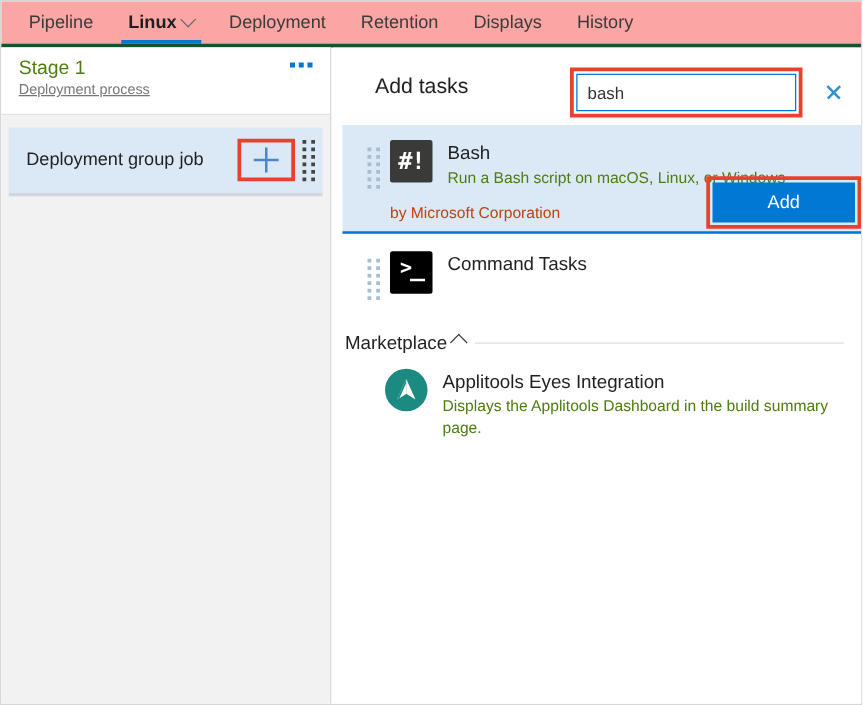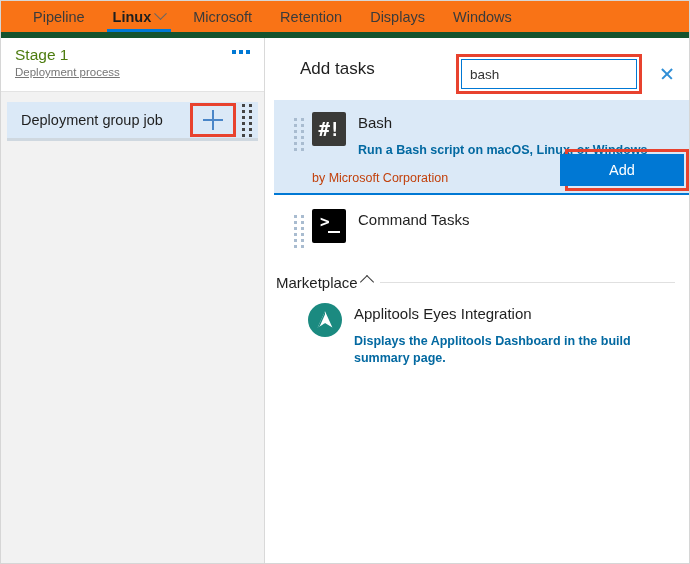--- a/index.html
+++ b/index.html
@@ -23,25 +23,25 @@
     overflow: hidden;
     background: #ffffff;
   }
 
   
   .tabbar {
     position: absolute;
     left: 0; top: 0;
     width: 688px;
     height: 37px;
-    background: #f97316;
-    border-bottom: 6px solid #14532d;
+    background: #fca5a5;
+    border-bottom: 3px solid #14532d;
     display: flex;
     align-items: stretch;
-    padding-left: 18px;
+    padding-left: 8px;
     box-sizing: border-box;
   }
   .tab {
     position: relative;
     display: flex;
     align-items: center;
     gap: 5px;
     padding: 0 14px;
     font-size: 14.5px;
     color: #3b3b3b;
@@ -111,21 +111,21 @@
     background: #0078d4;
     display: block;
   }
 
   .joblist {
     padding-top: 10px;
   }
   .job-row {
     position: relative;
     margin: 0 6px;
-    height: 36px;
+    height: 52px;
     background: #dbe9f7;
     display: flex;
     align-items: center;
     padding: 0 6px 0 14px;
     box-sizing: border-box;
     cursor: pointer;
   }
   .job-label {
     font-size: 14.5px;
     color: #1f1f1f;
@@ -279,24 +279,23 @@
     background: #ffffff;
   }
   .task-text { flex: 1; min-width: 0; padding-top: 1px; }
   .task-title {
     font-size: 15px;
     color: #1f1f1f;
     line-height: 19px;
   }
   .task-desc {
     font-size: 12.5px;
-    color: #0369a1;
+    color: #4d7c0f;
     line-height: 17px;
-    margin-top: 10px;
-    font-weight: bold;
+    margin-top: 2px;
   }
   .task-desc.justify { text-align: justify; padding-right: 4px; }
   .task-publisher {
     position: absolute;
     left: 38px;
     bottom: 8px;
     font-size: 12.5px;
     color: #c2410c;
   }
   .add-annot {
@@ -305,21 +304,21 @@
     bottom: 2px;
     width: 124px;
     height: 42px;
     border: 3px solid #e8422e;
     box-sizing: border-box;
   }
   .add-btn {
     position: absolute;
     right: 5px;
     bottom: 7px;
-    width: 124px;
+    width: 114px;
     height: 32px;
     background: #0078d4;
     color: #ffffff;
     border: none;
     font-family: "Liberation Sans", sans-serif;
     font-size: 14.5px;
     cursor: pointer;
   }
 
   
@@ -368,30 +367,30 @@
 
   <div class="tabbar">
     <div class="tab">
       <span>Pipeline</span>
     </div>
     <div class="tab active">
       <span>Linux</span>
       <span class="chev-dn"></span>
     </div>
     <div class="tab">
-      <span>Microsoft</span>
+      <span>Deployment</span>
     </div>
     <div class="tab">
       <span>Retention</span>
     </div>
     <div class="tab">
       <span>Displays</span>
     </div>
     <div class="tab">
-      <span>Windows</span>
+      <span>History</span>
     </div>
   </div>
 
   <div class="leftpane">
 
     <div class="stage-header">
       <div class="stage-title">Stage 1</div>
       <div class="stage-sub">Deployment process</div>
       <div class="stage-ellipsis">
         <i></i>

